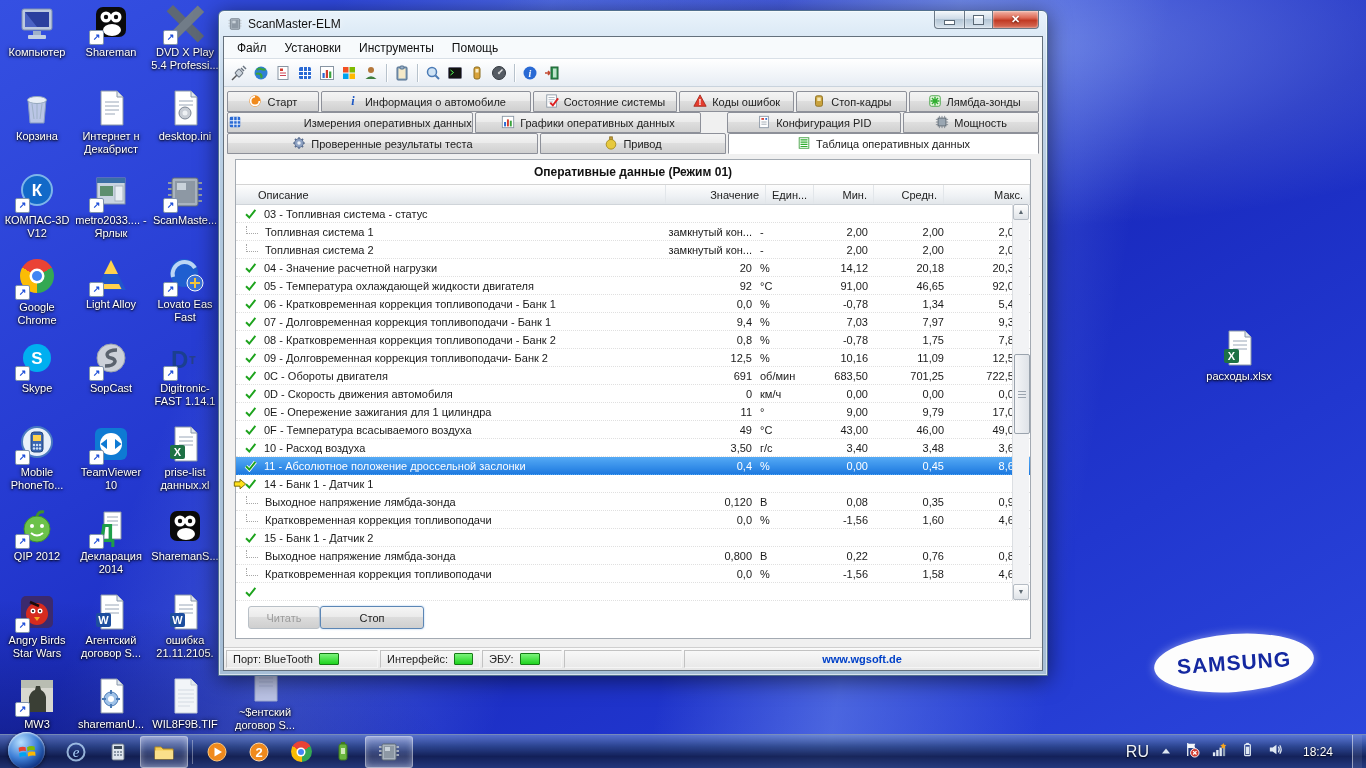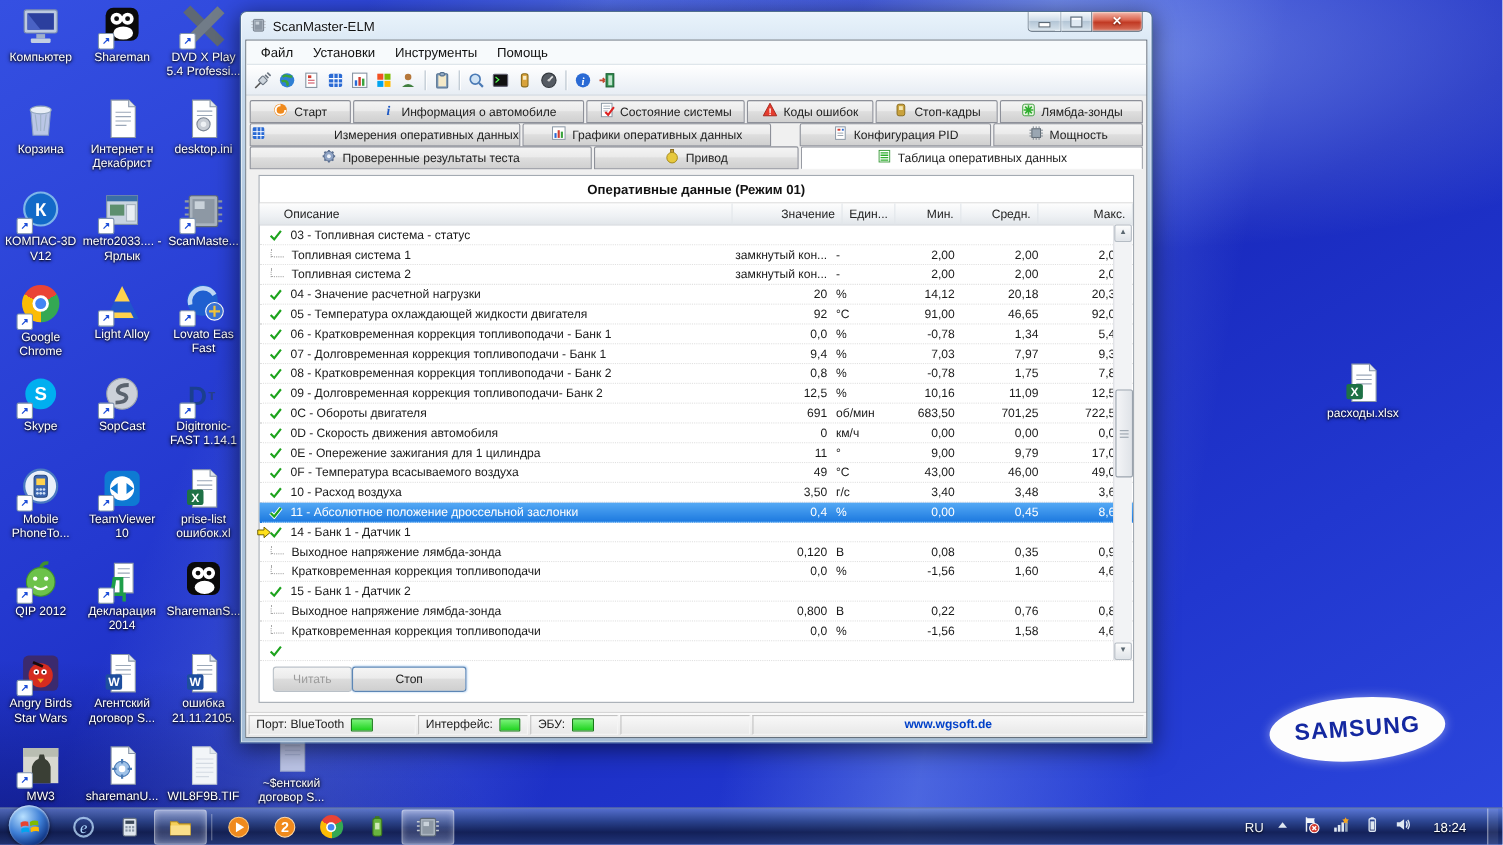--- a/index.html
+++ b/index.html
@@ -121,21 +121,21 @@
     background:radial-gradient(circle at 35% 28%, #b8e0ff, #3e7fd6 45%, #0c2f7e 78%, #06173f);
     box-shadow:inset 0 1px 2px rgba(255,255,255,.8), 0 1px 4px rgba(0,0,0,.6);
     display:flex;align-items:center;justify-content:center}
   .orb svg{width:20px;height:20px}
   .tb-item{width:40px;height:30px;display:flex;align-items:center;justify-content:center;border-radius:3px;margin:0 1px}
   .tb-item svg{width:24px;height:24px}
   .tb-item.pressed{background:linear-gradient(rgba(255,255,255,.32),rgba(255,255,255,.12) 50%,rgba(255,255,255,.22));
     border:1px solid rgba(255,255,255,.45);box-shadow:inset 0 0 6px rgba(255,255,255,.35);width:46px}
   .tsep{width:1px;height:24px;background:rgba(255,255,255,.35);margin:0 3px}
   .tray{margin-left:auto;display:flex;align-items:center;gap:11px;padding-right:4px;height:100%}
-  .tray .txt{color:#f0f4fa;font-size:12px;text-shadow:0 1px 2px #000}
+  .tray .txt{color:#f0f4fa;font-size:16px;text-shadow:0 1px 2px #000}
   .tray svg{width:17px;height:17px}
   .tray .chev svg{width:12px;height:12px}
   .clock{color:#fff;font-size:12px;text-shadow:0 1px 2px #000;margin-left:8px}
   .showdesk{width:9px;height:100%;border-left:1px solid rgba(255,255,255,.5);background:rgba(255,255,255,.08);margin-left:8px}
   .chrome-ball{border-radius:50%;background:conic-gradient(from -60deg,#ea4335 0 120deg,#34a853 120deg 240deg,#fbbc05 240deg 360deg);position:relative}
   .chrome-ball .in1{position:absolute;left:50%;top:50%;transform:translate(-50%,-50%);background:#fff;border-radius:50%}
   .chrome-ball .in2{position:absolute;left:50%;top:50%;transform:translate(-50%,-50%);background:#4285f4;border-radius:50%}
 </style>
 </head>
 <body>
@@ -297,21 +297,21 @@
         <div class="lbl">TeamViewer 10</div>
       </div>
       <div class="dicon">
         <div class="ic"><svg viewBox="0 0 40 40">
             <path d="M10 3 H26 L32 9 V37 H10 Z" fill="#fff" stroke="#8a97a8"></path>
             <path d="M26 3 L26 9 H32" fill="#dfe6ee" stroke="#8a97a8"></path>
             <path d="M14 13 H28 M14 17 H28 M14 21 H28" stroke="#9aa7b8" fill="none"></path>
             <rect x="5" y="21" width="15" height="14" rx="2" fill="#1e7145"></rect>
             <text x="12.5" y="32" font-size="11" fill="#fff" text-anchor="middle" font-weight="bold" font-family="Liberation Sans,sans-serif">X</text>
           </svg></div>
-        <div class="lbl">prise-list ошибок.xl</div>
+        <div class="lbl">prise-list данных.xl</div>
       </div>
       <div class="dicon">
         <div class="ic"><svg viewBox="0 0 40 40">
             <circle cx="20" cy="21" r="13" fill="#6cc24a" stroke="#3f8f2f"></circle>
             <circle cx="15" cy="18" r="2" fill="#fff"></circle>
             <circle cx="25" cy="18" r="2" fill="#fff"></circle>
             <path d="M14 25 Q20 30 26 25" stroke="#fff" stroke-width="2" fill="none"></path>
             <path d="M20 8 Q22 3 27 4" stroke="#3f8f2f" stroke-width="3" fill="none"></path>
           </svg><div class="sc-arrow">↗</div></div>
         <div class="lbl">QIP 2012</div>

